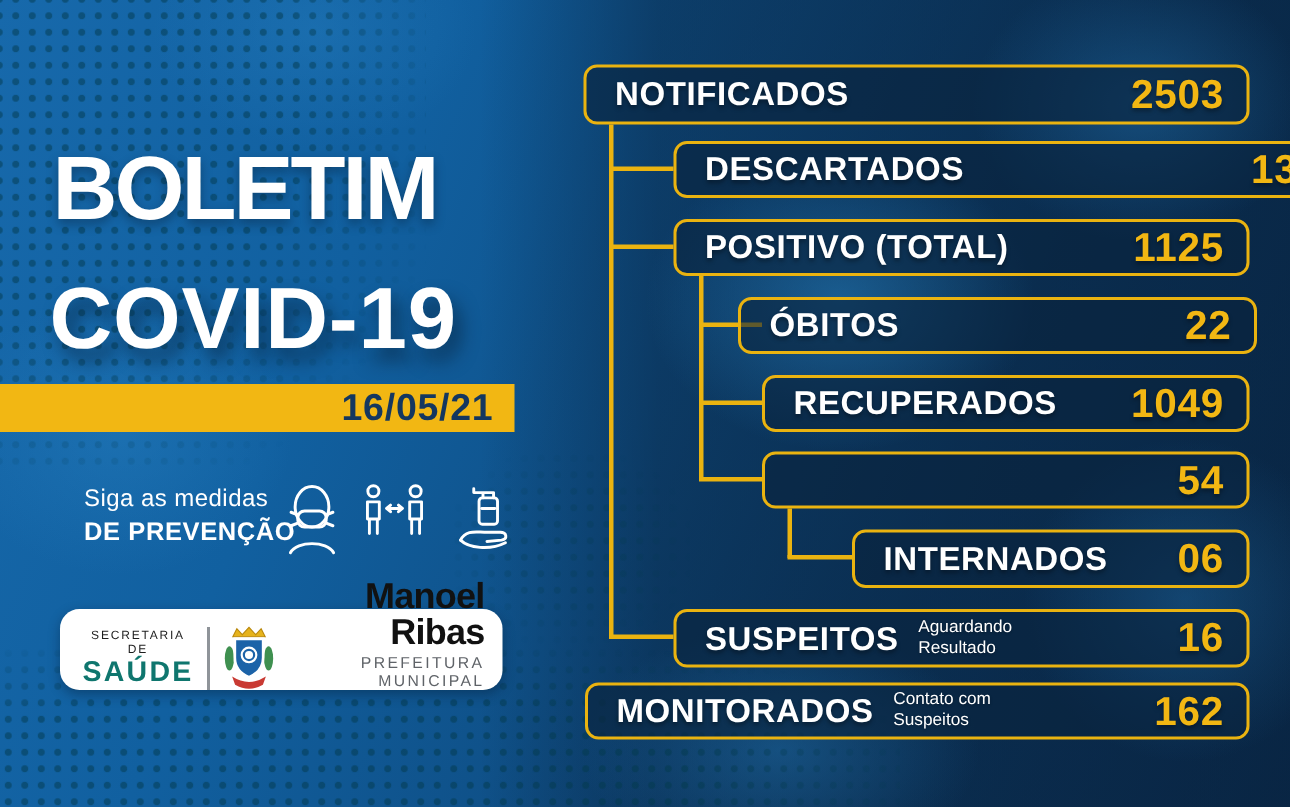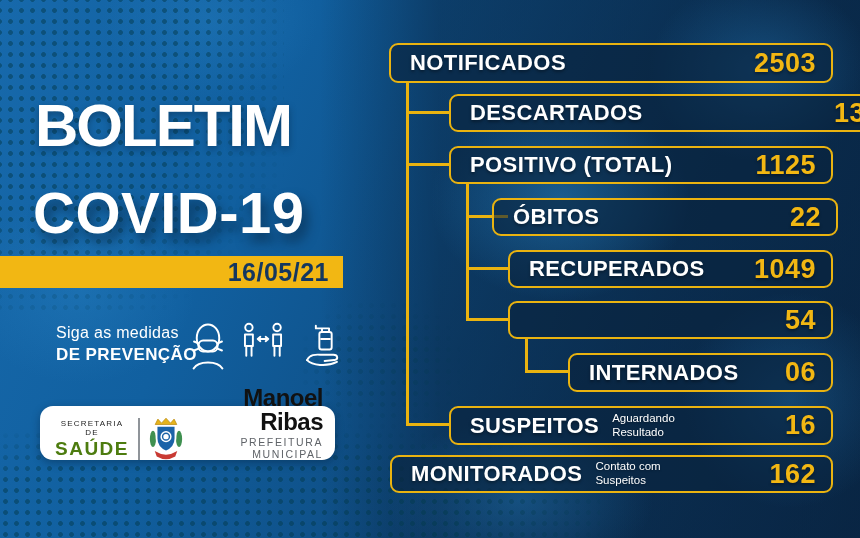--- a/index.html
+++ b/index.html
@@ -53,21 +53,21 @@
   .prev1 { font-size:16px; font-weight:normal; letter-spacing:0.3px; }
   .prev2 { font-size:17px; font-weight:bold; letter-spacing:0.4px; margin-top:3px; }
   .prev-icons { position:absolute; left:190px; top:320px; display:flex; gap:15px; align-items:center; }
   .prev-icons svg { display:block; }
 
   .logo-card { position:absolute; left:40px; top:406px; width:295px; height:54px;
     background:#fff; border-radius:13px; display:flex; align-items:flex-end;
     padding:0 10px 0 14px; box-shadow:0 3px 8px rgba(3,20,40,0.35); }
   .dept { width:76px; text-align:center; }
   .dept-small { font-size:8px; letter-spacing:1.2px; color:#1d1d1d; font-weight:normal; }
-  .dept-big { font-size:19px; font-weight:bold; letter-spacing:1.5px; color:#4d7c0f; margin-top:1px; }
+  .dept-big { font-size:19px; font-weight:bold; letter-spacing:1.5px; color:#0f766e; margin-top:1px; }
   .logo-divider { width:2px; height:42px; background:#8f9499; margin:0 8px 0 8px; }
   .crest { width:36px; height:44px; margin-right:7px; }
   .city-block { flex:1; text-align:right; padding-right:2px; }
   .city-name { font-size:24px; font-weight:bold; color:#111; letter-spacing:-0.5px; line-height:1; }
   .city-sub { font-size:10.5px; letter-spacing:1.6px; color:#5f6368; margin-top:2px; }
 
   
   .stat-box { position:absolute; border:2.5px solid #eab310; border-radius:9px;
     background:rgba(9,35,62,0.62); display:flex; align-items:center;
     padding:0 15px 0 19px; }

